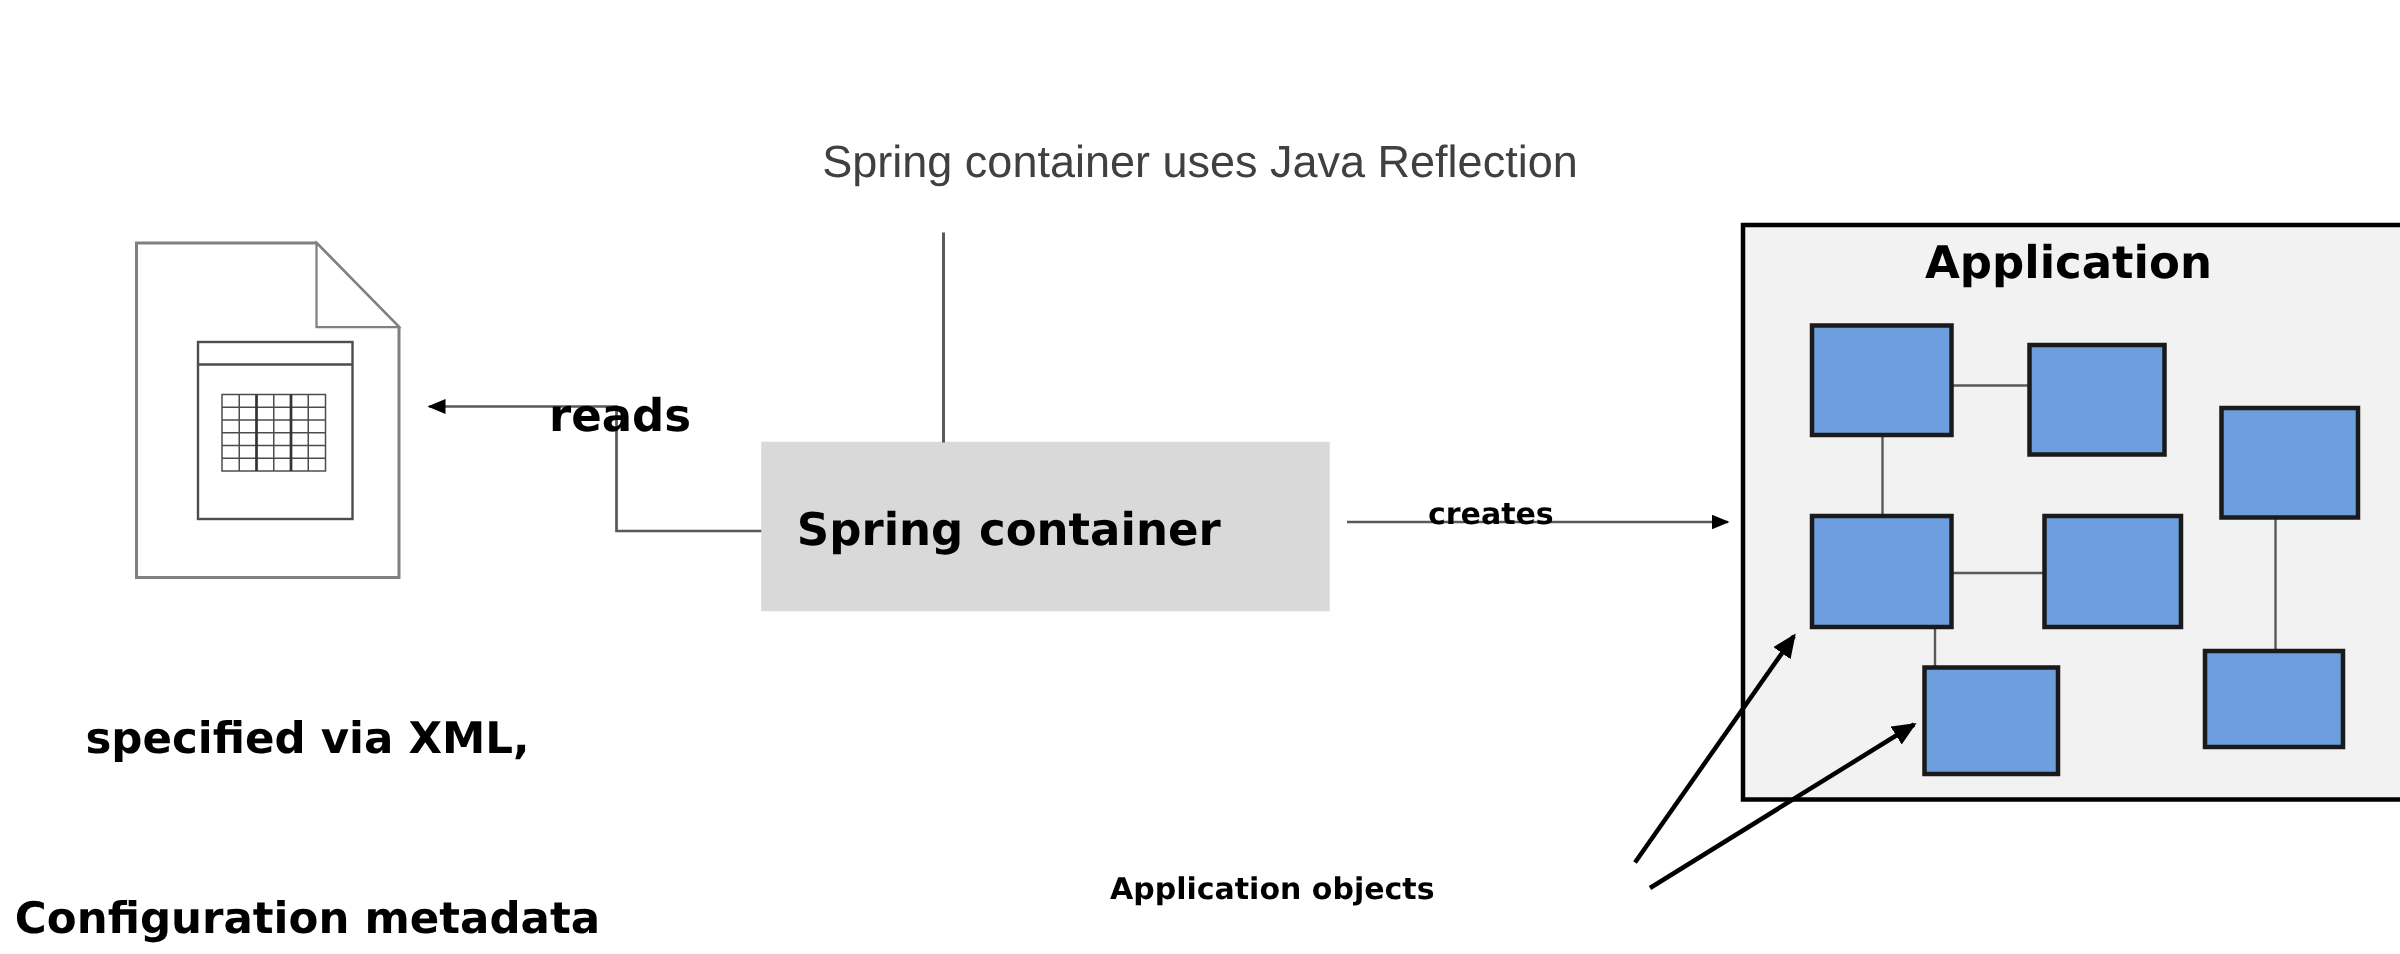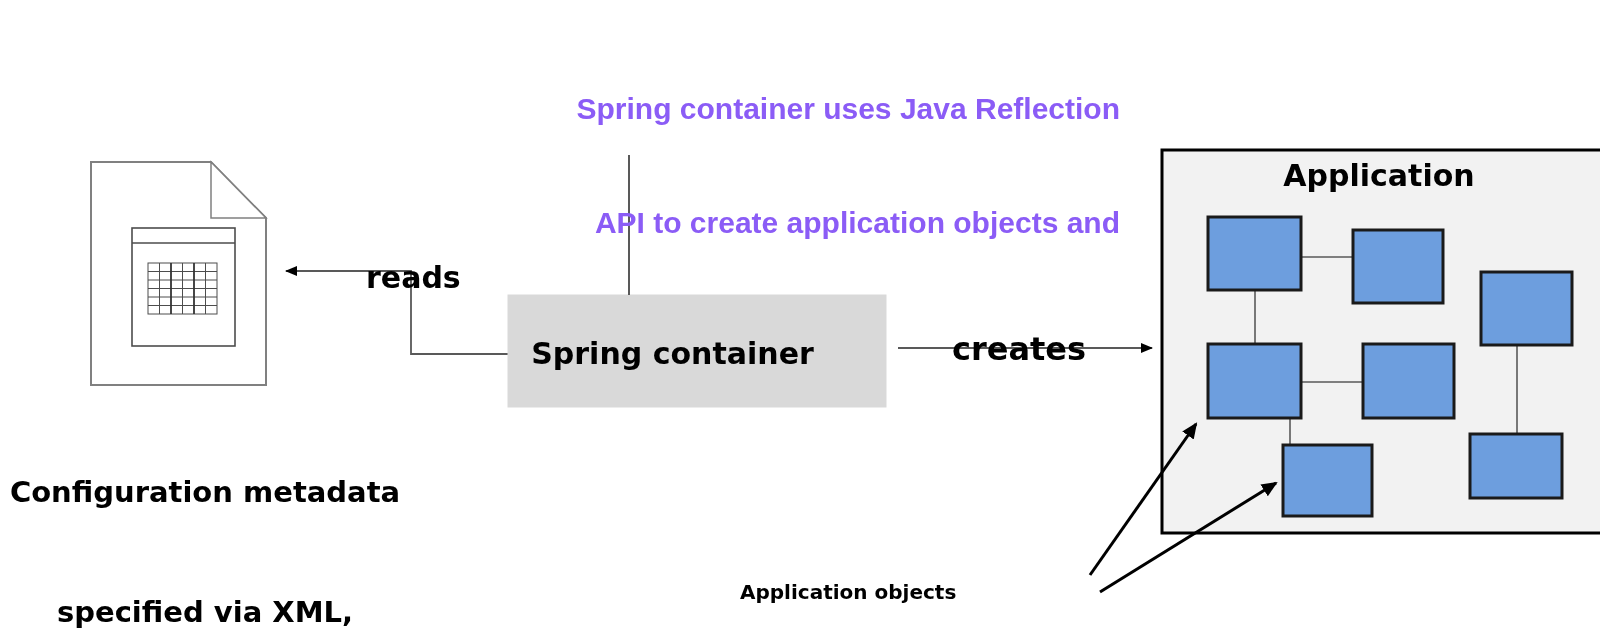--- a/index.html
+++ b/index.html
@@ -29,42 +29,42 @@
   }
   .txt {
     position: absolute;
     white-space: pre;
   }
   
   .caption-top {
     left: 480px;
     top: 14px;
     width: 640px;
-    text-align: right;
+    text-align: center;
     font-family: "Liberation Sans", sans-serif;
     font-size: 30px;
     line-height: 38px;
-    color: #8b5cf6;
-    font-weight: 700;
+    color: #404040;
+    font-weight: 400;
   }
   
   .bold-label {
     font-family: "DejaVu Sans", sans-serif;
     font-weight: bold;
     color: #000000;
   }
   .lbl-reads {
     left: 366px;
     top: 260px;
     font-size: 30px;
   }
   .lbl-creates {
     left: 952px;
     top: 330px;
-    font-size: 32px;
+    font-size: 20px;
   }
   .lbl-spring-container {
     left: 508px;
     top: 336px;
     width: 329px;
     text-align: center;
     font-size: 30px;
   }
   .lbl-application {
     left: 1162px;
@@ -160,32 +160,31 @@
     </g>
 
     <g>
       <line x1="1090" y1="575" x2="1196" y2="424" stroke="#000000" stroke-width="3" marker-end="url(#arrowBig)"></line>
       <line x1="1100" y1="592" x2="1276" y2="483" stroke="#000000" stroke-width="3" marker-end="url(#arrowBig)"></line>
     </g>
   </svg>
 
   <div class="txt caption-top">
     <div>Spring container uses Java Reflection</div>
-    <div>API to create application objects and</div>
   </div>
 
   <div class="txt bold-label lbl-reads">reads</div>
 
   <div class="txt bold-label lbl-spring-container">Spring container</div>
 
   <div class="txt bold-label lbl-creates">creates</div>
 
   <div class="txt bold-label lbl-application">Application</div>
 
   <div class="txt bold-label lbl-config">
+    <div>specified via XML,</div>
     <div>Configuration metadata</div>
-    <div>specified via XML,</div>
     
   </div>
 
   <div class="txt bold-label lbl-appobjects">Application objects</div>
 
 </div>
 
 </body></html>

